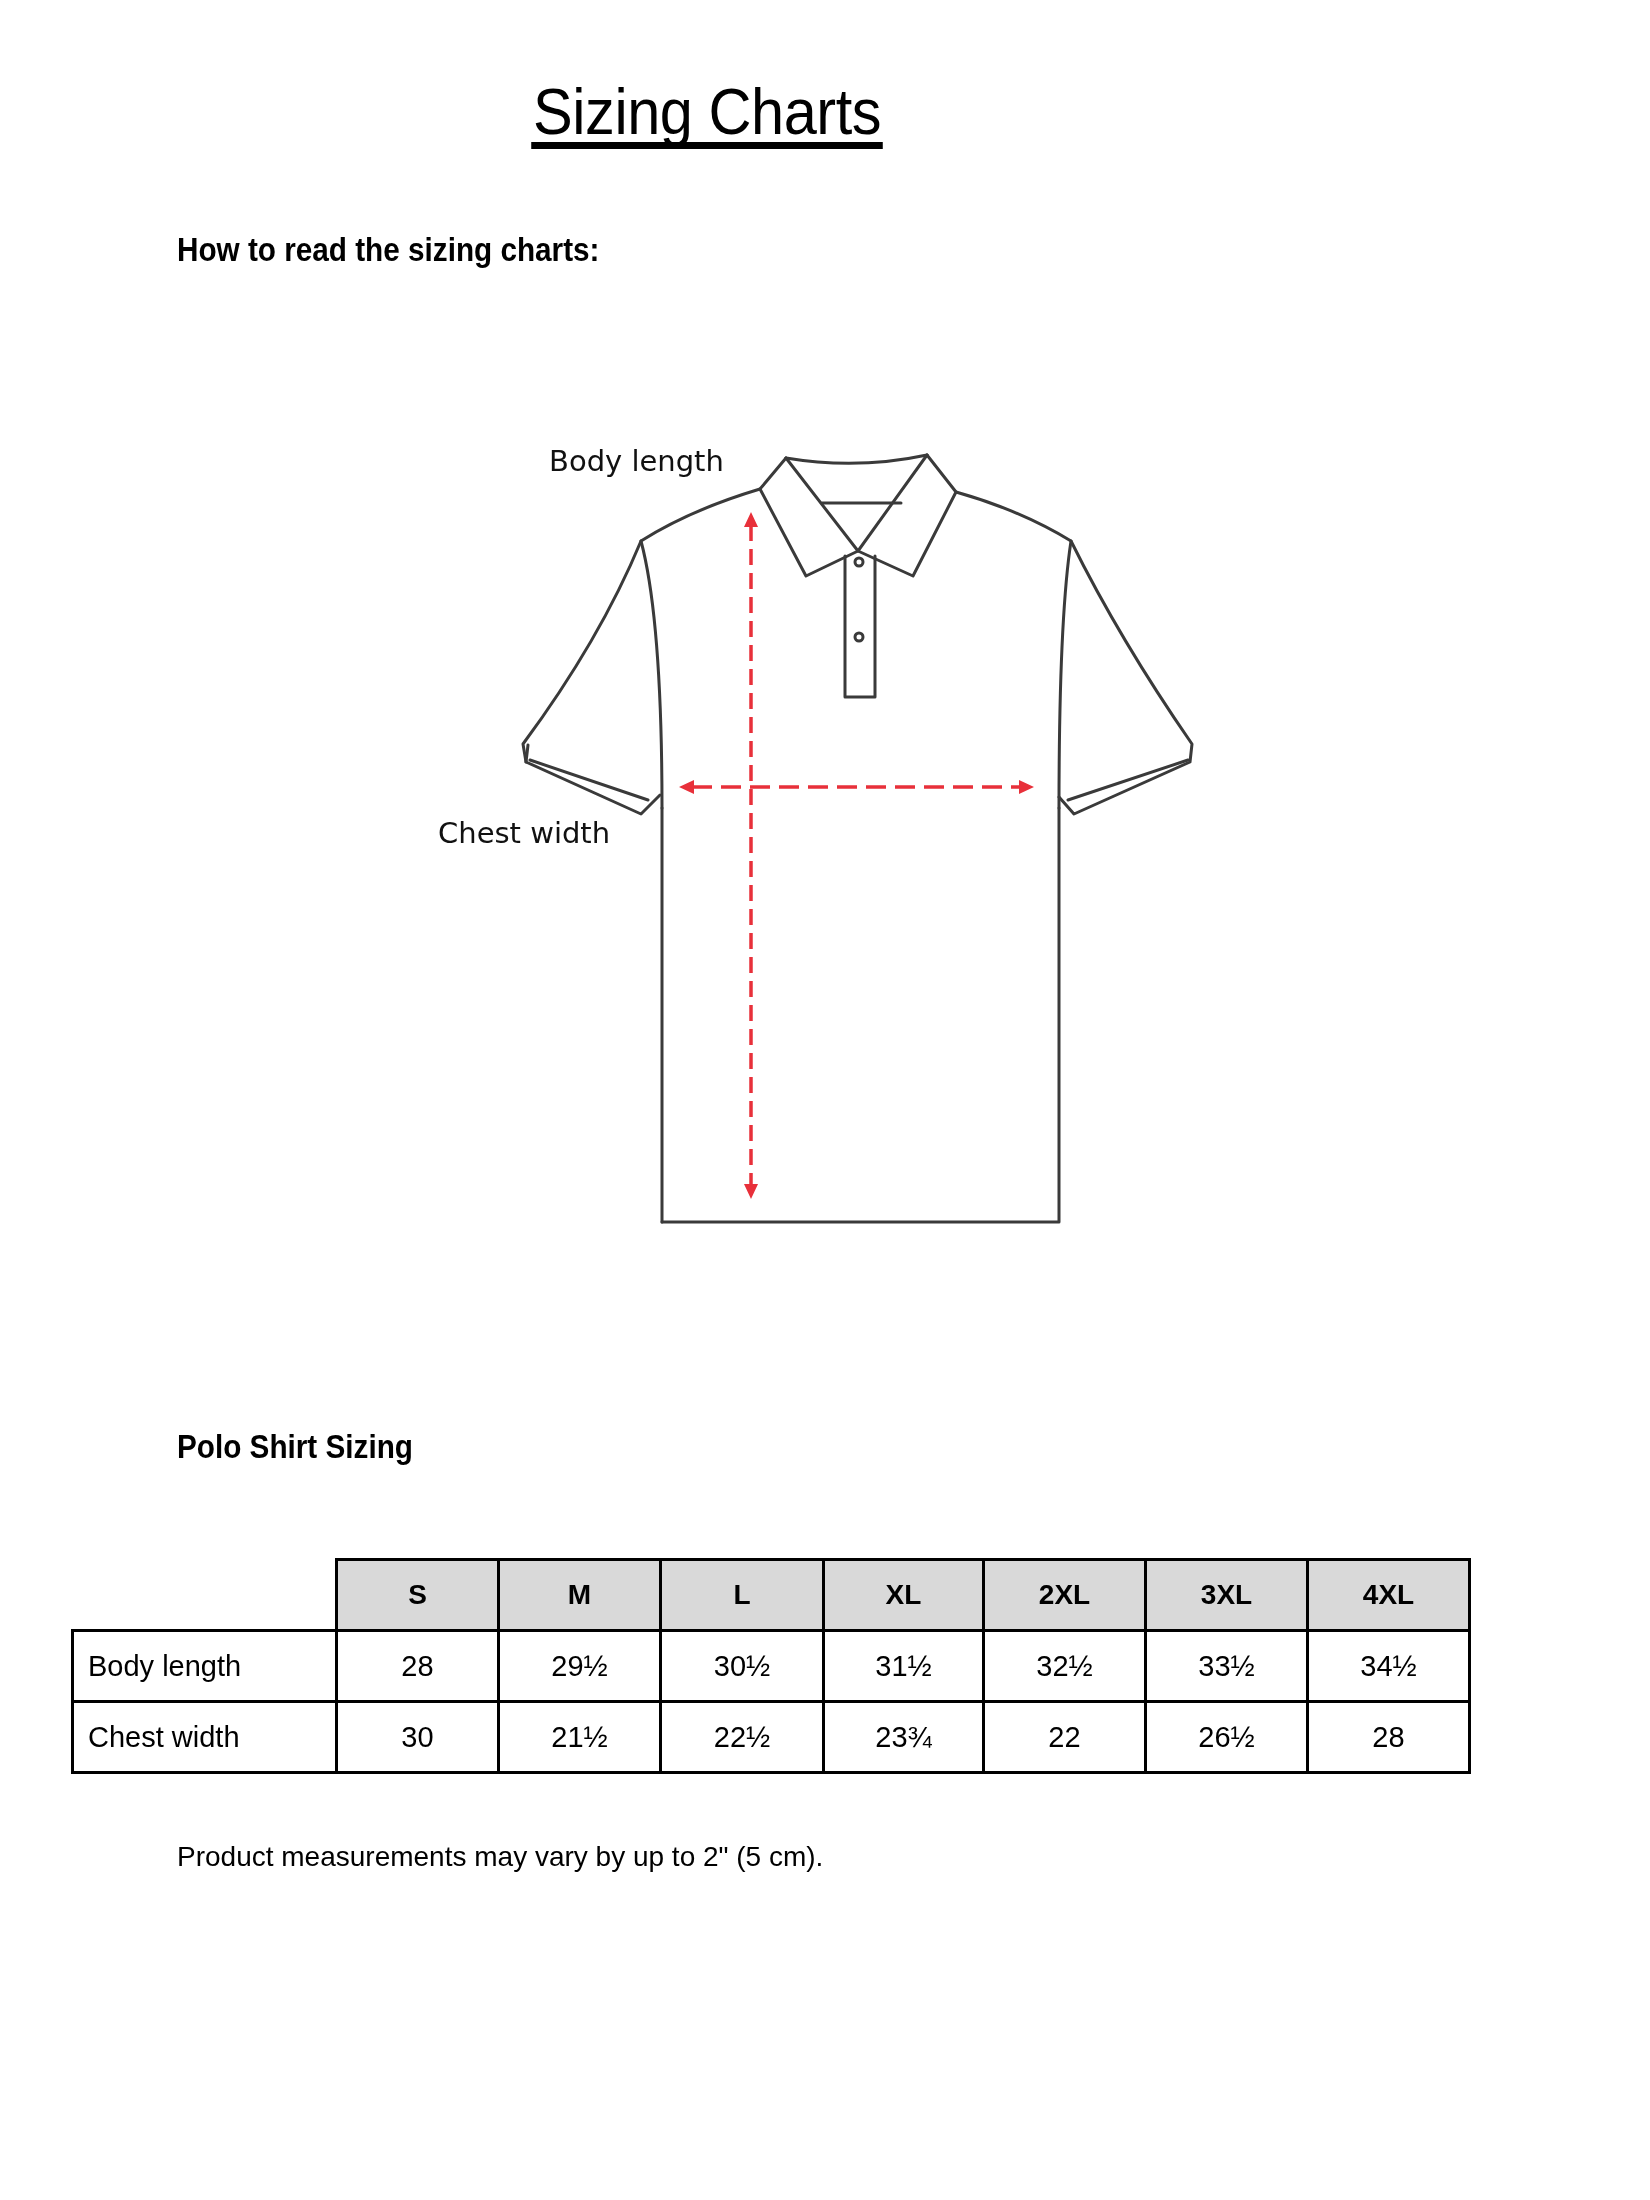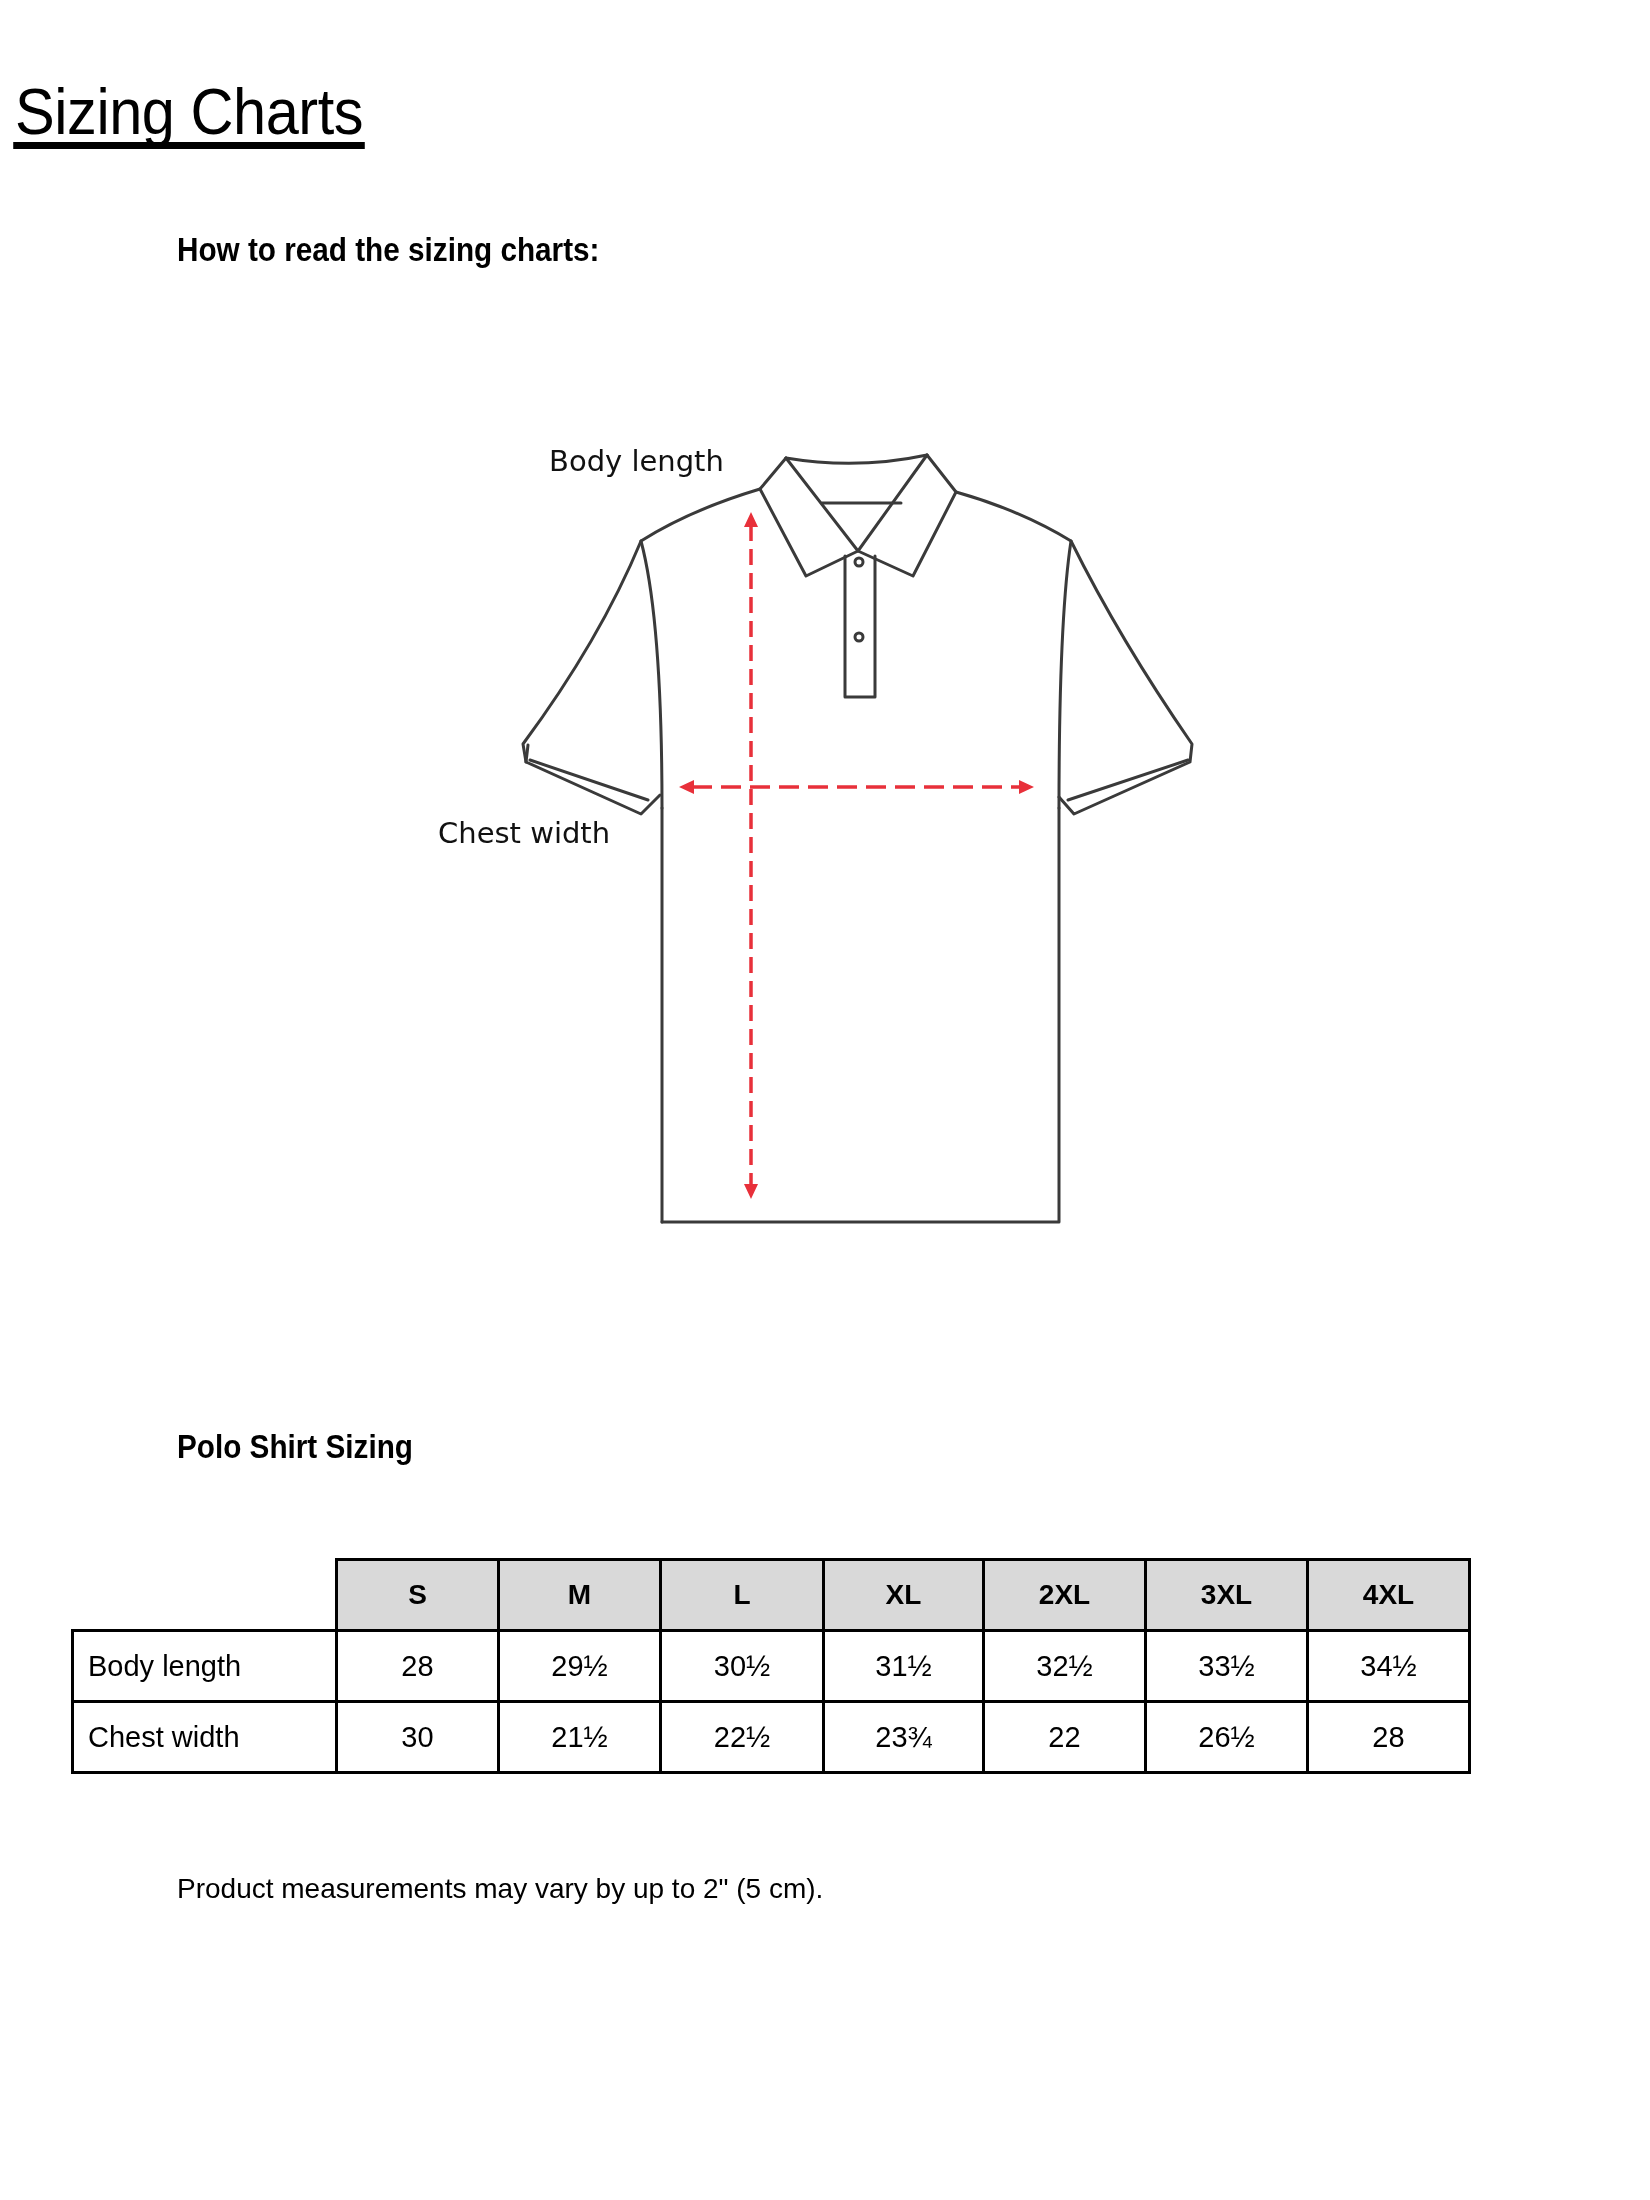--- a/index.html
+++ b/index.html
@@ -2,21 +2,21 @@
 <html><head>
   <meta charset="utf-8">
   <style>
     html, body { margin: 0; padding: 0; background: #ffffff; }
     body {
       width: 1650px; height: 2200px; position: relative; overflow: hidden;
       font-family: "Liberation Sans", "DejaVu Sans", sans-serif; color: #000;
     }
     .abs { position: absolute; }
     .title {
-      left: 0; width: 1414px; top: 74px; text-align: left;
+      left: 0; width: 1414px; top: 74px; text-align: center;
       font-size: 64px; line-height: 76px; font-weight: normal;
       letter-spacing: -0.5px;
     }
     .title span {
       display: inline-block; position: relative; padding: 0 2px;
       transform: scaleX(0.93);
     }
     .title span::after {
       content: ""; position: absolute; left: 0; right: 0; top: 68px;
       height: 7px; background: #000;
@@ -37,21 +37,21 @@
     }
     table.sizing td, table.sizing th {
       border: 3px solid #000; text-align: center; padding: 0;
       height: 68px;
     }
     table.sizing th {
       background: #d9d9d9; font-weight: bold; font-size: 28px;
     }
     table.sizing th.blank { background: #ffffff; border: none; border-bottom: 3px solid #000; border-right: 3px solid #000; }
     table.sizing td.label { text-align: left; padding-left: 14px; }
-    .note { left: 177px; top: 1840px; font-size: 28px; line-height: 34px; margin-top: 32px; }
+    .note { left: 177px; top: 1840px; font-size: 28px; line-height: 34px; }
   </style>
 </head>
 <body>
 
 <div class="abs title">
   <span>Sizing Charts</span>
 </div>
 
 <div class="abs h2" style="top:230px;">How to read the sizing charts:</div>
 

